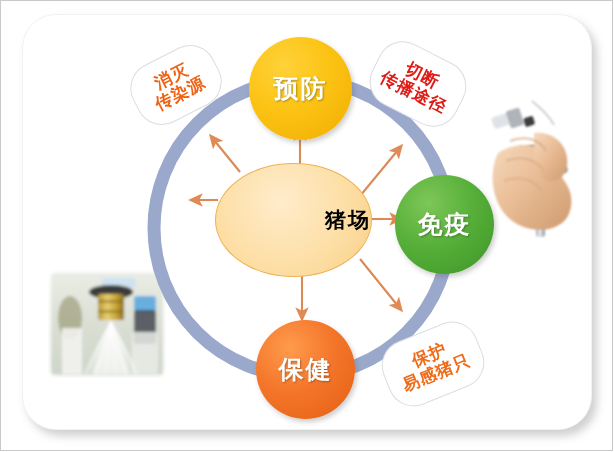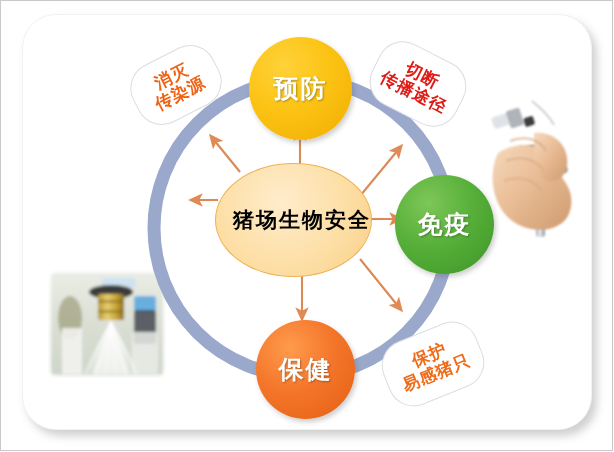--- a/index.html
+++ b/index.html
@@ -193,21 +193,20 @@
   </div>
   <div class="node" id="node-right">
     <span>免疫</span>
   </div>
   <div class="node" id="node-bottom">
     <span>保健</span>
   </div>
 
   <div id="core">
     <span>猪场</span>
-    <span>生物安全</span>
   </div>
 
   <div class="callout" id="callout-tl">
     <span>消灭</span>
     <span>传染源</span>
   </div>
   <div class="callout" id="callout-tr">
     <span>切断</span>
     <span>传播途径</span>
   </div>

